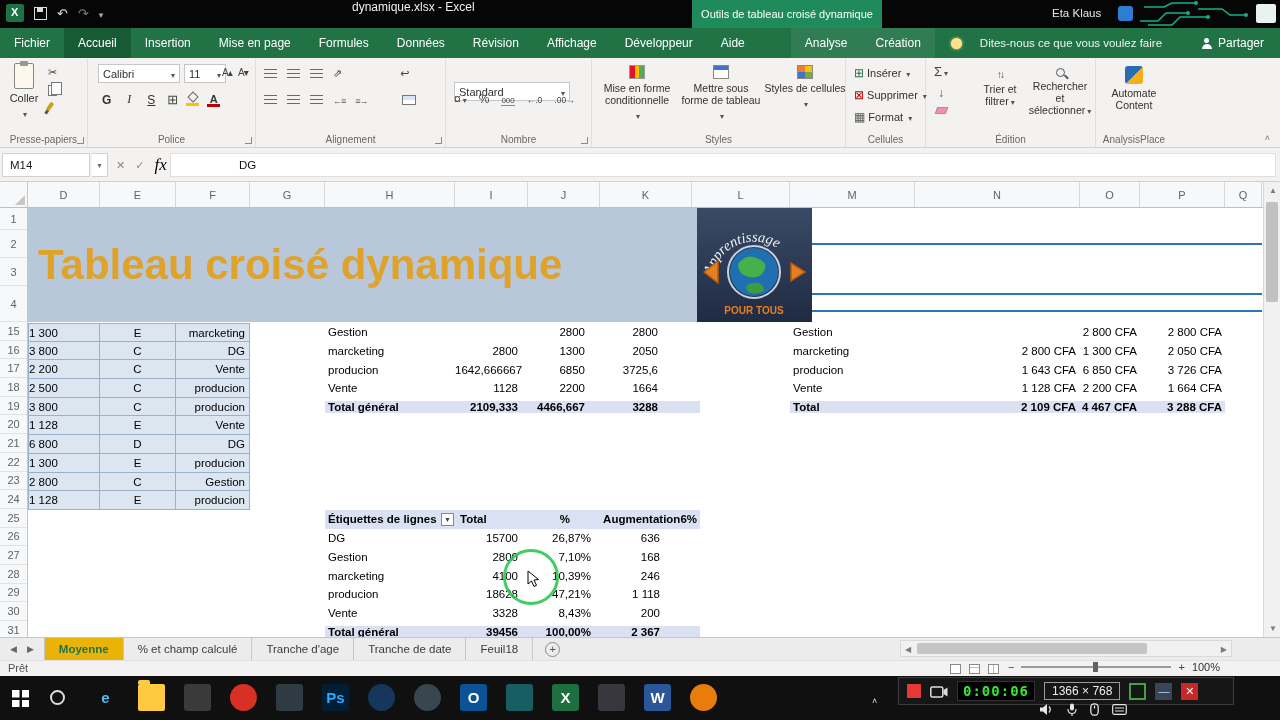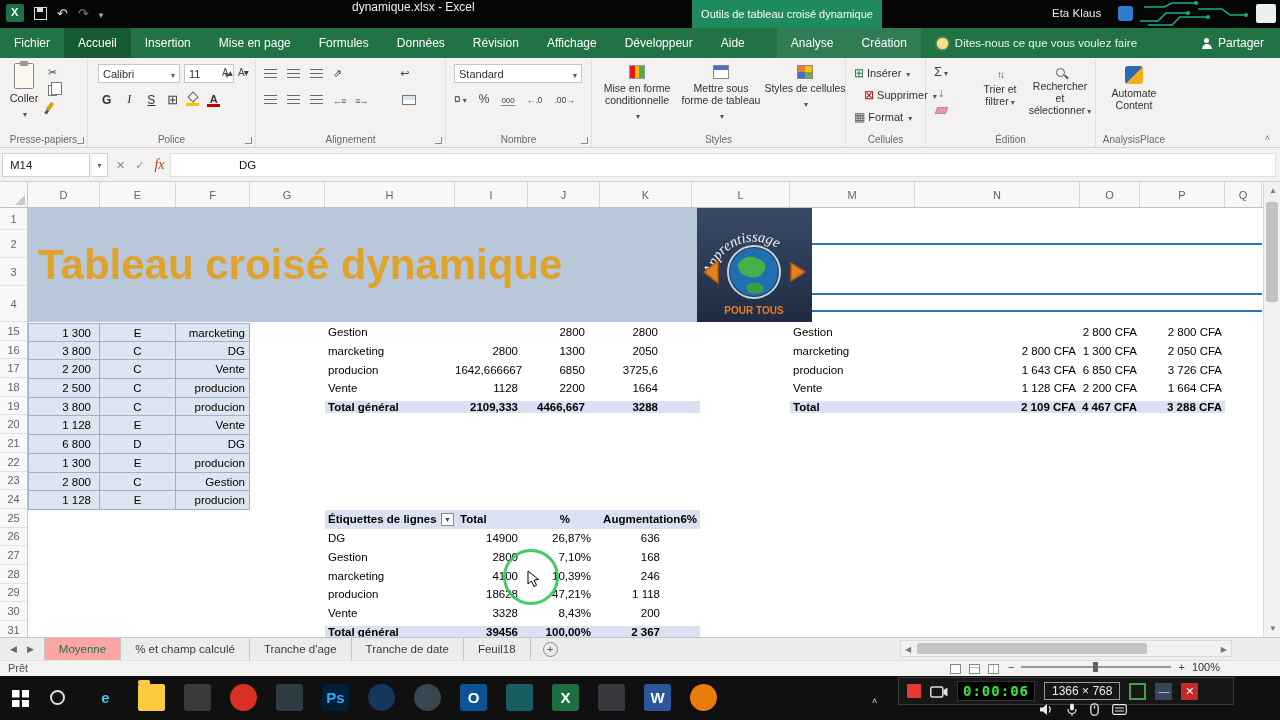--- a/index.html
+++ b/index.html
@@ -23,22 +23,22 @@
   .tb-user{position:absolute;left:1052px;top:7px;font-size:11.5px;color:#e8e8e8}
   .tb-appicon{position:absolute;left:1118px;top:6px;width:15px;height:15px;background:#2D7DD2;border-radius:3px}
   .tb-circuit{position:absolute;left:1138px;top:1px}
   .tb-corner{position:absolute;left:1256px;top:4px;width:20px;height:19px;background:#E9F1F1;border-radius:2px}
 
   
   #tabrow{position:absolute;left:0;top:28px;width:1280px;height:30px;background:#217346;display:flex;align-items:stretch;color:#fff}
   #ribbon-tabs,#context-tabs{display:flex;align-items:stretch}
   .rtab{padding:0 14px;font-size:12px;display:flex;align-items:center;cursor:default;white-space:nowrap}
   .rtab.active{background:#175B35}
-  .ctx-group{display:flex;background:rgba(255,255,255,0.07);margin-left:18px}
-  .tellme{display:flex;align-items:center;gap:7px;margin-left:16px;font-size:11.5px;color:#EAF6EF;white-space:nowrap}
+  .ctx-group{display:flex;background:rgba(255,255,255,0.07);margin-left:32px}
+  .tellme{display:flex;align-items:center;gap:18px;margin-left:16px;font-size:11.5px;color:#EAF6EF;white-space:nowrap}
   .bulb{width:11px;height:11px;border-radius:50%;background:#FFE08A;box-shadow:0 0 3px #ffe08a}
   .spacer{flex:1}
   .share{display:flex;align-items:center;gap:6px;padding:0 16px;font-size:12px}
   .person{width:10px;height:10px;position:relative}
   .person::before{content:"";position:absolute;left:2.5px;top:0;width:5px;height:5px;border-radius:50%;background:#fff}
   .person::after{content:"";position:absolute;left:0;top:5.5px;width:10px;height:5px;border-radius:5px 5px 0 0;background:#fff}
 
   
   #ribbon{position:absolute;left:0;top:58px;width:1280px;height:90px;background:#F3F2F1;border-bottom:1px solid #D2D0CE;font-size:11px;color:#323130}
   .rgroup{position:absolute;top:0;height:89px;border-right:1px solid #E1DFDD}
@@ -105,21 +105,21 @@
   .i-find::after{content:"";position:absolute;left:7px;top:7px;width:5px;height:1.5px;background:#555;transform:rotate(45deg)}
   .twoline{font-size:10.5px;line-height:12px;text-align:center}
   .i-ap{width:18px;height:18px;border-radius:3px;background:linear-gradient(135deg,#2B6CB0 50%,#F6AD1B 50%)}
   .collapse-ribbon{position:absolute;right:10px;bottom:4px;font-size:9px;color:#777}
 
   
   #formulabar{position:absolute;left:0;top:148px;width:1280px;height:34px;background:#F3F2F1;border-bottom:1px solid #D2D0CE}
   .namebox{position:absolute;left:2px;top:5px;width:88px;height:24px;background:#fff;border:1px solid #D2D0CE;font-size:11.5px;color:#222;display:flex;align-items:center;padding-left:7px}
   .namebox-caret{position:absolute;left:92px;top:5px;width:16px;height:24px;display:flex;align-items:center;justify-content:center;font-size:8px;color:#666;border:1px solid #D2D0CE;border-left:none;background:#fff}
   .fbtns{position:absolute;left:116px;top:5px;height:24px;display:flex;align-items:center;gap:10px;font-size:11px;color:#8a8886}
-  .i-fx{font-family:"Liberation Serif",serif;font-style:italic;color:#c2410c;font-size:14px}
+  .i-fx{font-family:"Liberation Serif",serif;font-style:italic;color:#000000;font-size:17px}
   .fcontent{position:absolute;left:170px;top:5px;right:4px;height:24px;background:#fff;border:1px solid #E1DFDD;display:flex;align-items:center;font-size:11.5px;color:#111}
   .fcontent span{margin-left:68px}
 
   
   #selectall{position:absolute;left:0;top:182px;width:28px;height:26px;background:#F7F8FA;border-right:1px solid #C6C6C6;border-bottom:1px solid #BFBFBF}
   #selectall::after{content:"";position:absolute;right:2px;bottom:2px;border-left:10px solid transparent;border-bottom:10px solid #C8C8C8}
   #col-headers{position:absolute;left:28px;top:182px;width:1235px;height:26px;background:#F7F8FA;border-bottom:1px solid #BFBFBF;display:flex;overflow:hidden}
   .colh{height:26px;border-right:1px solid #D8D8D8;display:flex;align-items:center;justify-content:center;font-size:11px;color:#5F6368}
   #row-gutter{position:absolute;left:0;top:208px;width:28px;height:429px;background:#F7F8FA;border-right:1px solid #C6C6C6;overflow:hidden}
   .rown{display:flex;align-items:center;justify-content:center;font-size:11px;color:#5F6368;border-bottom:1px solid #E2E2E2}
@@ -132,21 +132,21 @@
   #banner-logo{position:absolute;left:669px;top:0;width:115px;height:114px}
   .blue-line{position:absolute;height:2px;background:#2E75B6}
 
   .sheet-table{position:absolute}
   .trow{display:grid;height:18.7px;align-items:center}
   .tcell{font-size:11.5px;color:#000;overflow:hidden;white-space:nowrap}
 
   #left-table .trow{grid-template-columns:72px 76px 74px}
   #left-table .tcell{background:#DCE6F1;border-right:1px solid #9AB0CC;border-bottom:1px solid #9AB0CC;height:18.7px;line-height:18.7px}
   #left-table .trow:first-child .tcell{border-top:1px solid #9AB0CC}
-  #left-table .tcell:first-child{border-left:1px solid #9AB0CC;text-align:right;padding-right:8px}
+  #left-table .tcell:first-child{border-left:1px solid #9AB0CC;padding-right:8px}
   #left-table .tcell:nth-child(2){text-align:center}
   #left-table .tcell:nth-child(3){text-align:right;padding-right:4px}
 
   .pivot .tcell{text-align:right}
   .pivot .tcell:first-child{text-align:left;padding-left:3px}
   .pivot .trow:last-child .tcell{font-weight:bold;background:#D9E1F2}
 
   #pivot-avg .trow{grid-template-columns:130px 73px 72px 100px}
   #pivot-avg .tcell:nth-child(2){padding-right:10px}
   #pivot-avg .tcell:nth-child(3){padding-right:15px}
@@ -177,21 +177,21 @@
   .vs-up{position:absolute;top:4px;left:5px}
   .vs-down{position:absolute;bottom:4px;left:5px}
   .vs-thumb{position:absolute;left:2px;top:20px;width:12px;height:100px;background:#C1C1C1;border-radius:2px}
 
   
   #tabbar{position:absolute;left:0;top:637px;width:1280px;height:23px;background:#ECECEC;border-top:1px solid #C6C6C6;display:flex;align-items:stretch;font-size:11.5px;color:#3b3b3b}
   .tab-nav{display:flex;align-items:center;gap:10px;padding:0 10px;color:#666;font-size:9px}
   #sheet-tabs-list{display:flex;align-items:stretch}
   .stab{padding:0 14px;display:flex;align-items:center;border-right:1px solid #C6C6C6;white-space:nowrap;cursor:default}
   .stab:first-child{border-left:1px solid #C6C6C6}
-  .stab.active{background:#fca5a5;color:#217346;font-weight:normal}
+  .stab.active{background:#eab308;color:#217346;font-weight:bold}
   .addsheet{width:15px;height:15px;border:1px solid #8a8a8a;border-radius:50%;color:#555;font-size:11px;line-height:13px;text-align:center;margin:auto 0 auto 12px}
   #hscroll{position:absolute;left:900px;top:640px;width:332px;height:17px;background:#F1F1F1;border:1px solid #DADADA;font-size:8px;color:#7a7a7a}
   .hs-left{position:absolute;left:4px;top:4px}
   .hs-right{position:absolute;right:4px;top:4px}
   .hs-thumb{position:absolute;left:16px;top:2px;width:230px;height:11px;background:#C5C5C5;border-radius:2px}
 
   
   #statusbar{position:absolute;left:0;top:660px;width:1280px;height:16px;background:#F3F2F1;border-top:1px solid #E0E0E0;font-size:11px;color:#555}
   .status-mode{position:absolute;left:8px;top:1px}
   .viewicons{position:absolute;left:950px;top:3px;display:flex;gap:8px}
@@ -305,21 +305,21 @@
       </div>
       <div class="glabel">Presse-papiers</div>
       <div class="launcher"></div>
     </div>
 
     <div class="rgroup" style="left:88px;width:168px">
       <div class="selbox" style="position:absolute;left:10px;top:6px;width:82px">
         <span>Calibri</span>
         <span class="caret-icon"></span>
       </div>
-      <div class="selbox" style="position:absolute;left:96px;top:6px;width:50px">
+      <div class="selbox" style="position:absolute;left:96px;top:6px;width:42px">
         <span>11</span>
         <span class="caret-icon"></span>
       </div>
       <span class="i-grow" style="position:absolute;left:134px;top:8px"></span>
       <span class="i-shrink" style="position:absolute;left:150px;top:8px"></span>
       <div style="position:absolute;left:10px;top:34px;display:flex;align-items:center;gap:8px">
         <span class="fmt-letter" style="font-weight:bold">G</span>
         <span class="fmt-letter" style="font-style:italic;font-family:'Liberation Serif',serif">I</span>
         <span class="fmt-letter" style="text-decoration:underline">S</span>
         <span class="i-borders"></span>
@@ -344,21 +344,21 @@
         <span class="i-align"></span>
         <span class="i-outdent"></span>
         <span class="i-indent"></span>
         <span class="i-merge" style="margin-left:24px"></span>
       </div>
       <div class="glabel">Alignement</div>
       <div class="launcher"></div>
     </div>
 
     <div class="rgroup" style="left:446px;width:146px">
-      <div class="selbox" style="position:absolute;left:8px;top:6px;width:128px">
+      <div class="selbox" style="position:absolute;left:8px;top:24px;width:116px">
         <span>Standard</span>
         <span class="caret-icon"></span>
       </div>
       <div style="position:absolute;left:8px;top:34px;display:flex;gap:12px;align-items:center">
         <span class="i-money caret-icon"></span>
         <span class="i-pct"></span>
         <span class="i-000"></span>
         <span class="i-dec1"></span>
         <span class="i-dec2"></span>
       </div>
@@ -386,21 +386,21 @@
       </div>
       <div class="glabel">Styles</div>
     </div>
 
     <div class="rgroup" style="left:846px;width:80px">
       <div class="minibtn" style="position:absolute;left:6px;top:6px">
         <span class="i-insert"></span>
         <span>Insérer</span>
         <span class="caret-icon"></span>
       </div>
-      <div class="minibtn" style="position:absolute;left:16px;top:28px">
+      <div class="minibtn" style="position:absolute;left:6px;top:28px">
         <span class="i-delete"></span>
         <span>Supprimer</span>
         <span class="caret-icon"></span>
       </div>
       <div class="minibtn" style="position:absolute;left:6px;top:50px">
         <span class="i-format"></span>
         <span>Format</span>
         <span class="caret-icon"></span>
       </div>
       <div class="glabel">Cellules</div>
@@ -648,21 +648,21 @@
         <span>Étiquettes de lignes</span>
         <span class="filter-btn">▼</span>
       </div>
       <div class="hc2">Total</div>
       <div class="hc3">%</div>
       <div class="hc4">Augmentation6%</div>
     </div>
     <div id="pivot-pct" class="sheet-table pivot" style="left:297px;top:321px;width:375px">
         <div class="trow">
           <div class="tcell">DG</div>
-          <div class="tcell">14900</div>
+          <div class="tcell">15700</div>
           <div class="tcell">26,87%</div>
           <div class="tcell">636</div>
         </div>
         <div class="trow">
           <div class="tcell">Gestion</div>
           <div class="tcell">2800</div>
           <div class="tcell">7,10%</div>
           <div class="tcell">168</div>
         </div>
         <div class="trow">

